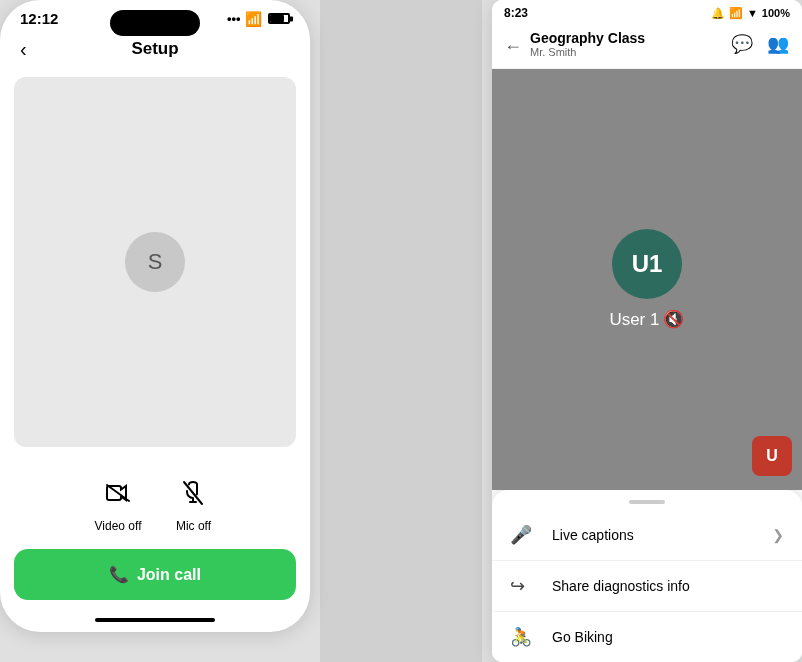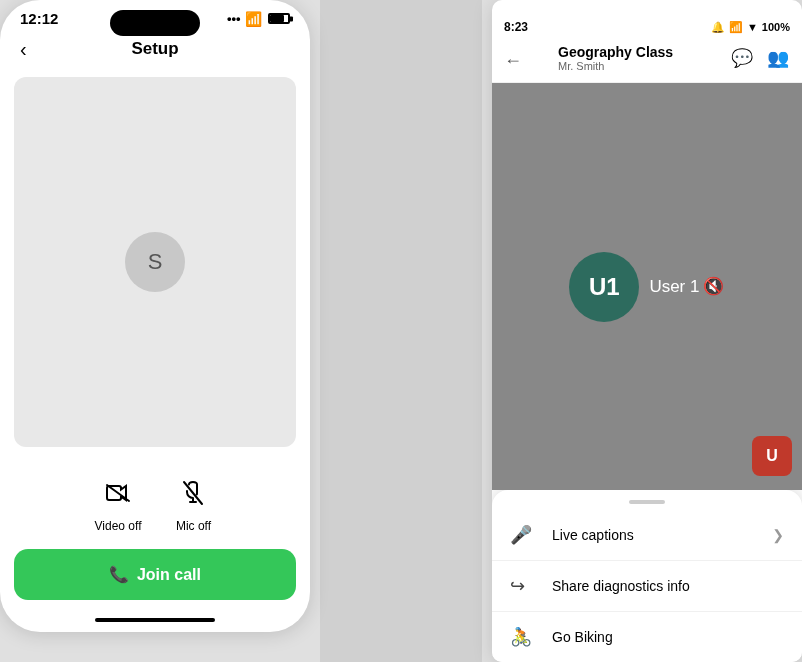--- a/index.html
+++ b/index.html
@@ -185,50 +185,49 @@
     }
 
     .status-bar-right {
       display: flex;
       justify-content: space-between;
       padding: 6px 12px 4px;
       font-size: 12px;
       font-weight: 600;
       color: #000;
       background: #ffffff;
-      margin-top: 14px;
     }
     .status-right-left { font-size: 12px; font-weight: 700; }
     .status-right-icons { display: flex; align-items: center; gap: 4px; font-size: 11px; }
 
     .call-header {
       background: #ffffff;
       display: flex;
       align-items: center;
       padding: 6px 12px 10px;
       border-bottom: 1px solid #f0f0f0;
     }
     .call-back-btn {
       font-size: 18px;
       color: #555;
       margin-right: 8px;
       cursor: pointer;
     }
-    .call-header-info { flex: 1; margin-left: 28px; }
+    .call-header-info { flex: 1; }
     .call-title { font-size: 14px; font-weight: 600; color: #000; }
     .call-subtitle { font-size: 11px; color: #666; }
     .call-header-actions { display: flex; gap: 14px; font-size: 18px; color: #555; }
 
     .call-body {
       flex: 1;
       background: #888;
       display: flex;
       align-items: center;
       justify-content: center;
-      flex-direction: row;
+      flex-direction: column;
       gap: 10px;
       position: relative;
     }
     .call-user-avatar {
       width: 70px;
       height: 70px;
       background: #2d6b5e;
       border-radius: 50%;
       display: flex;
       align-items: center;

